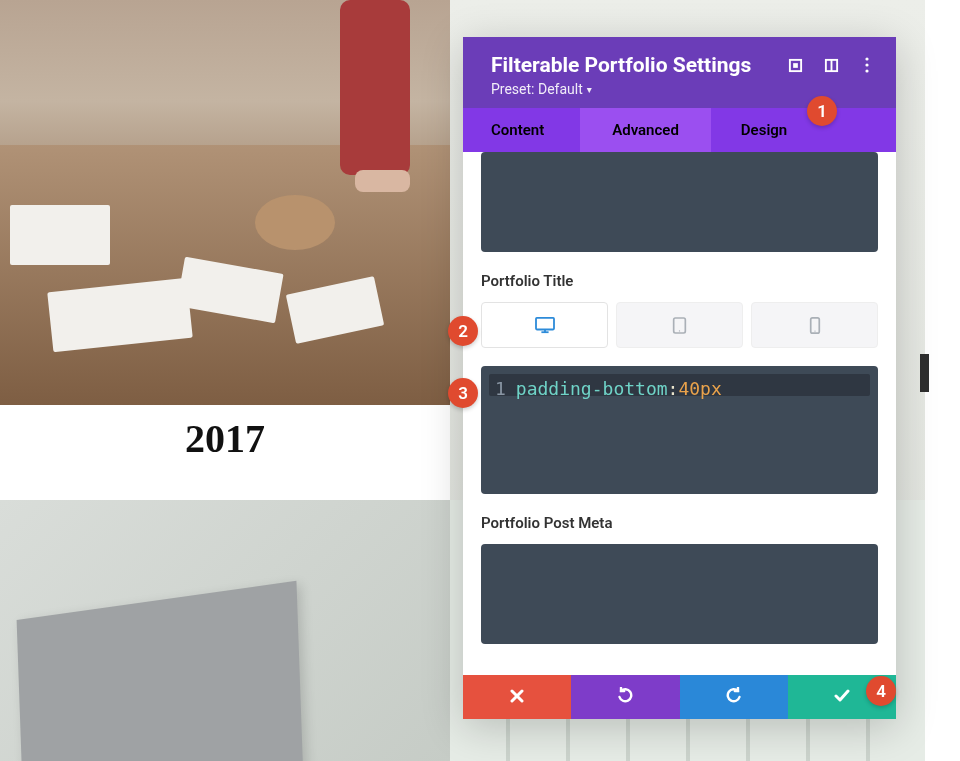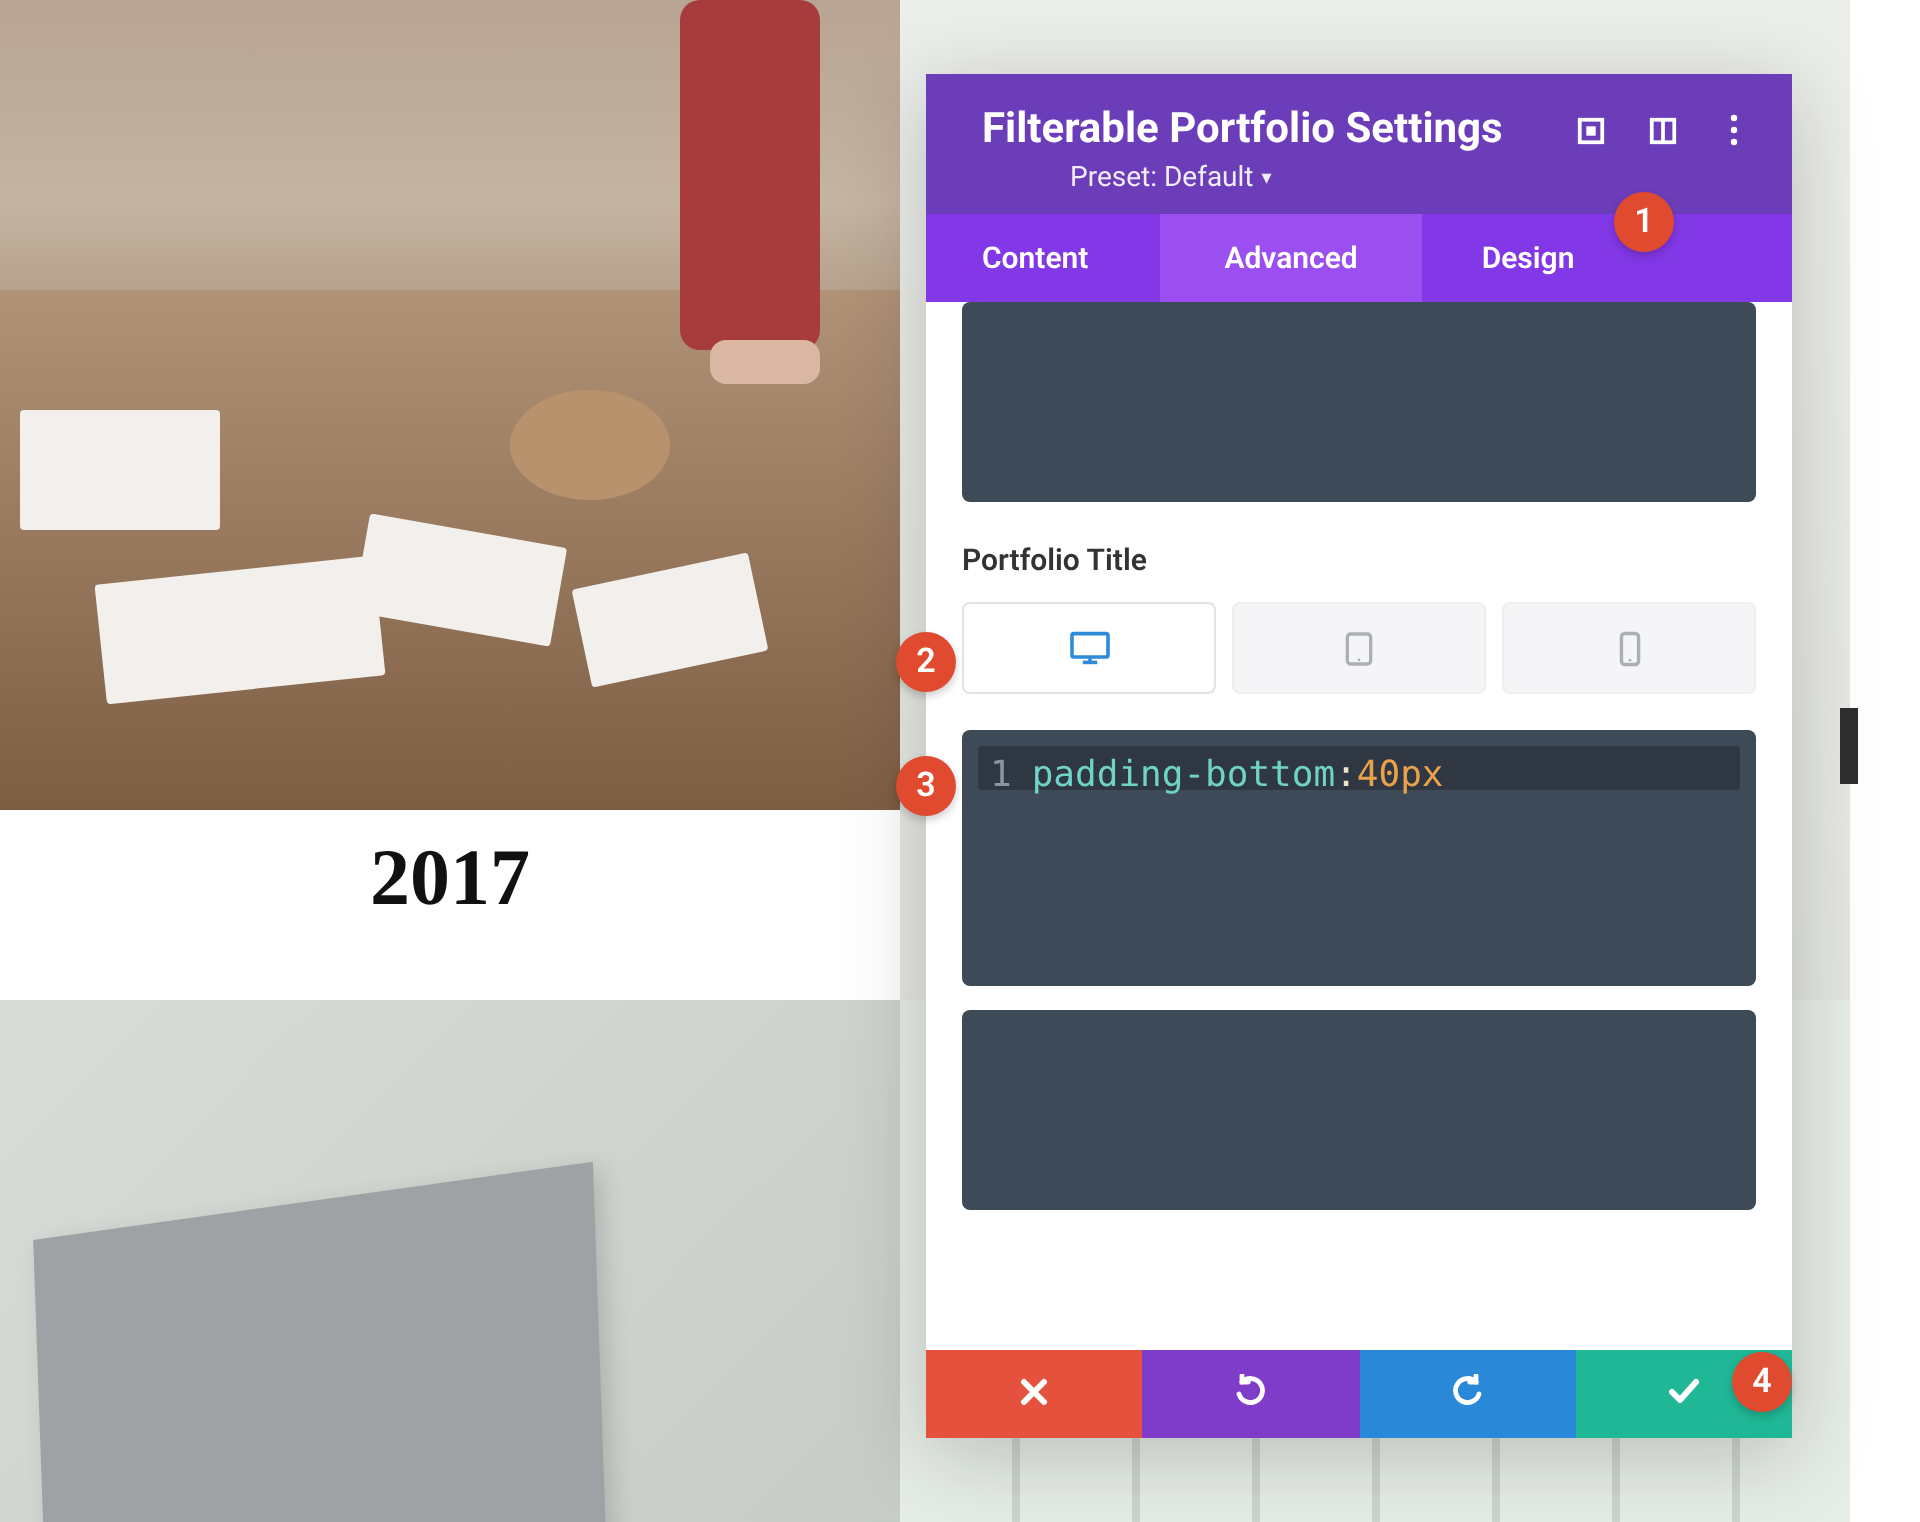--- a/index.html
+++ b/index.html
@@ -88,31 +88,31 @@
   }
   .panel-title-row {
     display:flex; align-items:center; justify-content:space-between;
   }
   .panel-title {
     font-size:21px; font-weight:700;
   }
   .header-icons { display:flex; gap:18px; align-items:center;}
   .hicon { width:18px; height:18px; display:flex; align-items:center; justify-content:center; color:#fff;}
   .preset {
-    font-size:14px; opacity:.9; margin-top:4px; display:inline-flex; align-items:center; gap:4px;margin-left:44px;
+    font-size:14px; opacity:.9; margin-top:4px; display:inline-flex; align-items:center; gap:4px;
   }
   .preset .caret { font-size:10px; }
   .tabs {
     background:#8238e6;
     display:flex;
   }
   .tab {
     flex:0 0 auto;
     padding:13px 24px;
-    font-size:15px; font-weight:600; color:#ffffff;
+    font-size:15px; font-weight:600; color:#000000;
     position:relative;
   }
   .tab.t1 { padding-left:28px; padding-right:36px;}
   .tab.t2 { padding-left:30px; padding-right:30px;}
   .tab.t3 { padding-left:32px; padding-right:32px; background:#9b4ff0;}
   .panel-body {
     flex:1; overflow:hidden;
     padding:0 18px 0 18px;
     background:#fff;
   }
@@ -273,20 +273,21 @@
               <circle cx="7" cy="17.5" r="0.8" fill="currentColor" stroke="none"></circle>
             </svg>
         </div>
       </div>
 
       <div class="code-editor">
         <div class="dark-line"></div>
         <span class="ln">1</span><span class="prop">padding-bottom</span><span class="colon">:</span><span class="val">40px</span>
       </div>
 
+      <div class="section-label">Portfolio Post Meta</div>
       <div class="code-box meta"></div>
     </div>
 
     <div class="panel-footer">
       <div class="fbtn cancel">
         <span>
           <svg viewBox="0 0 14 14" width="14" height="14" stroke="currentColor" stroke-width="3" stroke-linecap="round">
               <line x1="2" y1="2" x2="12" y2="12"></line>
               <line x1="12" y1="2" x2="2" y2="12"></line>
             </svg>

